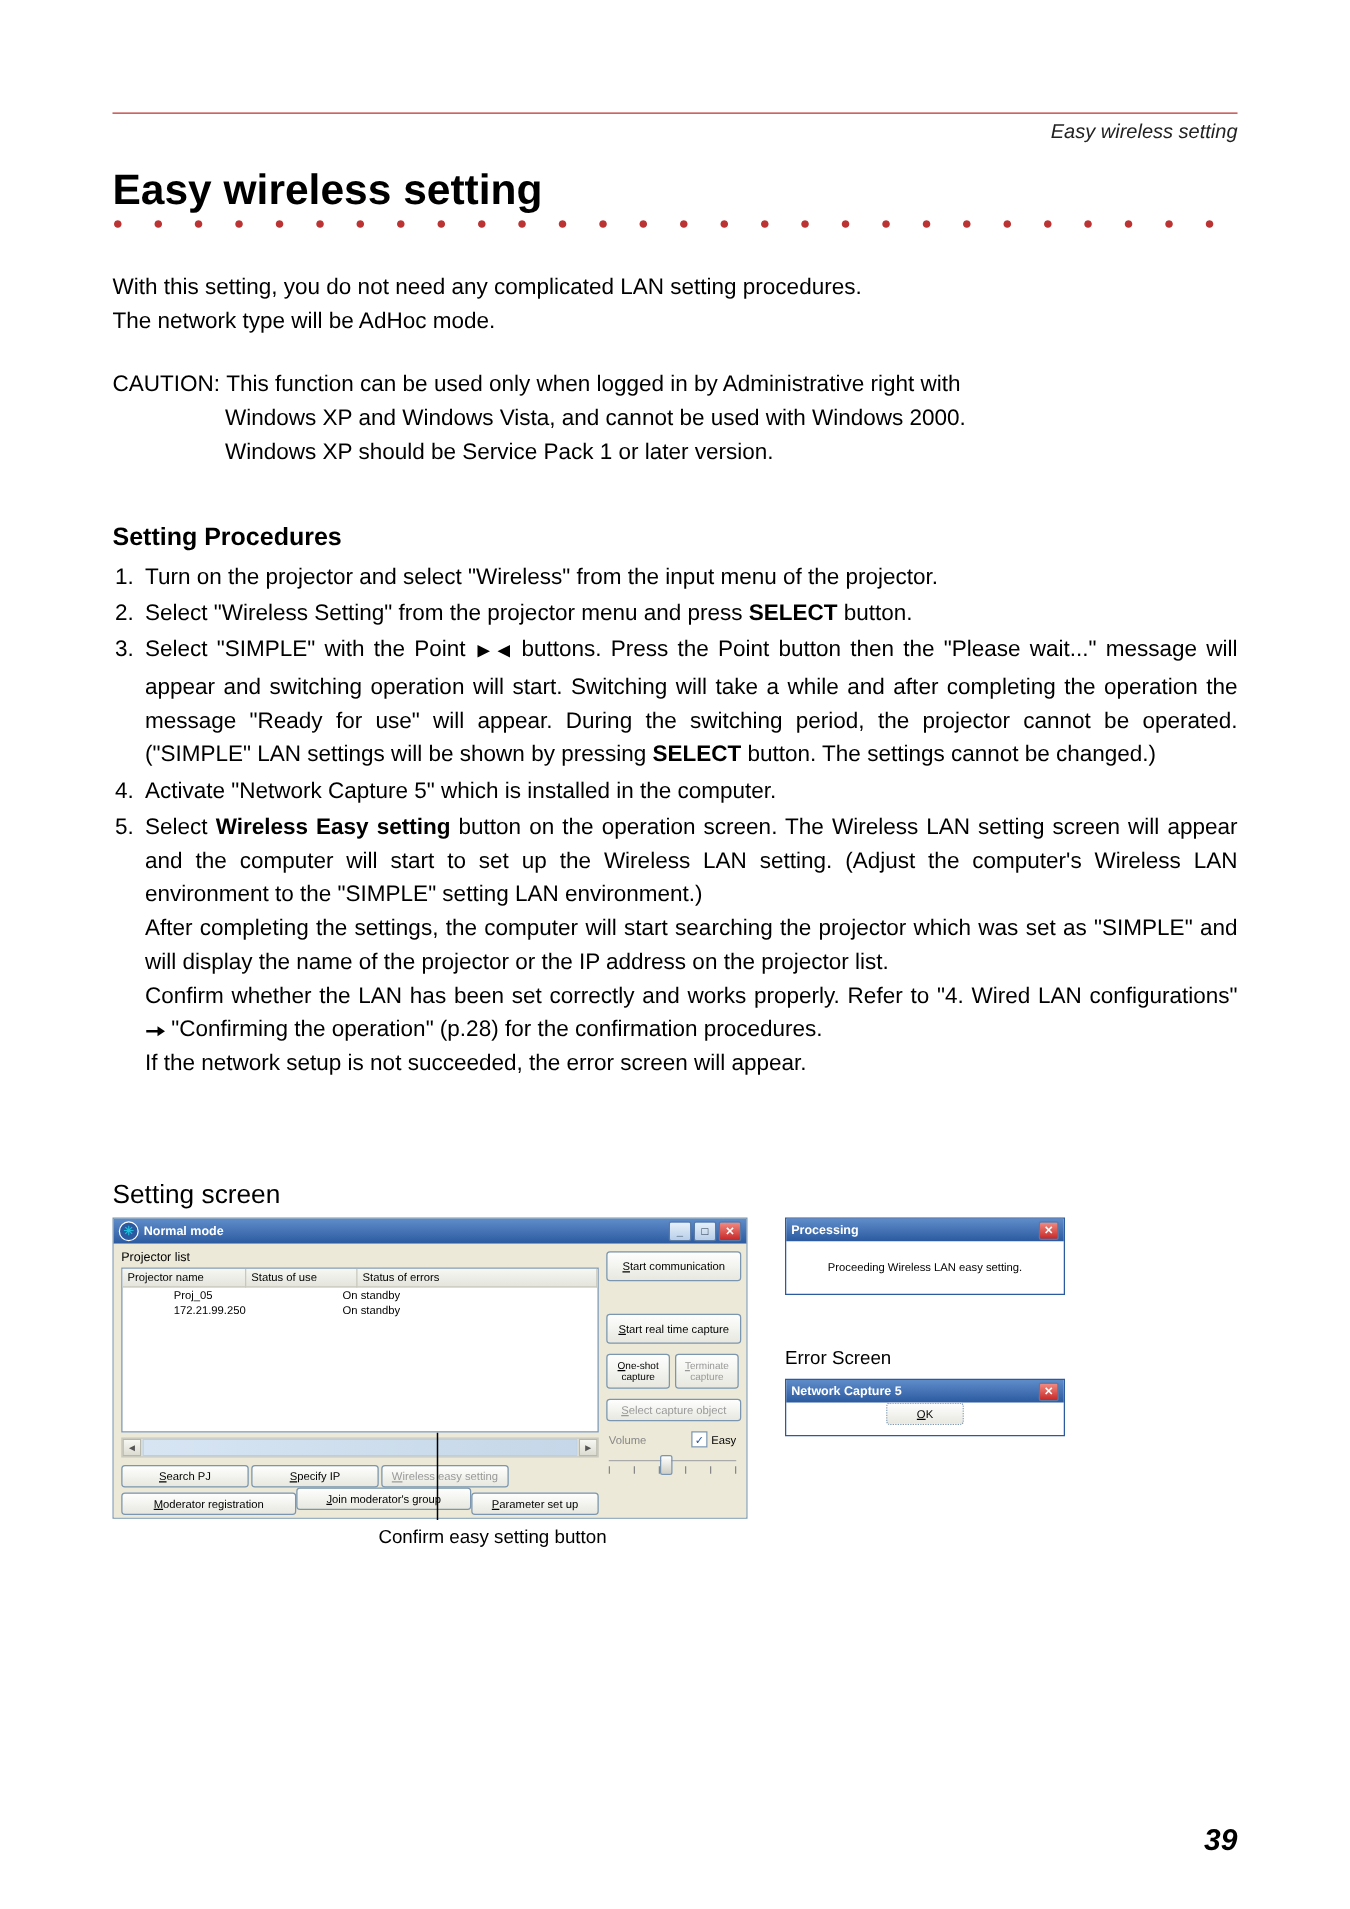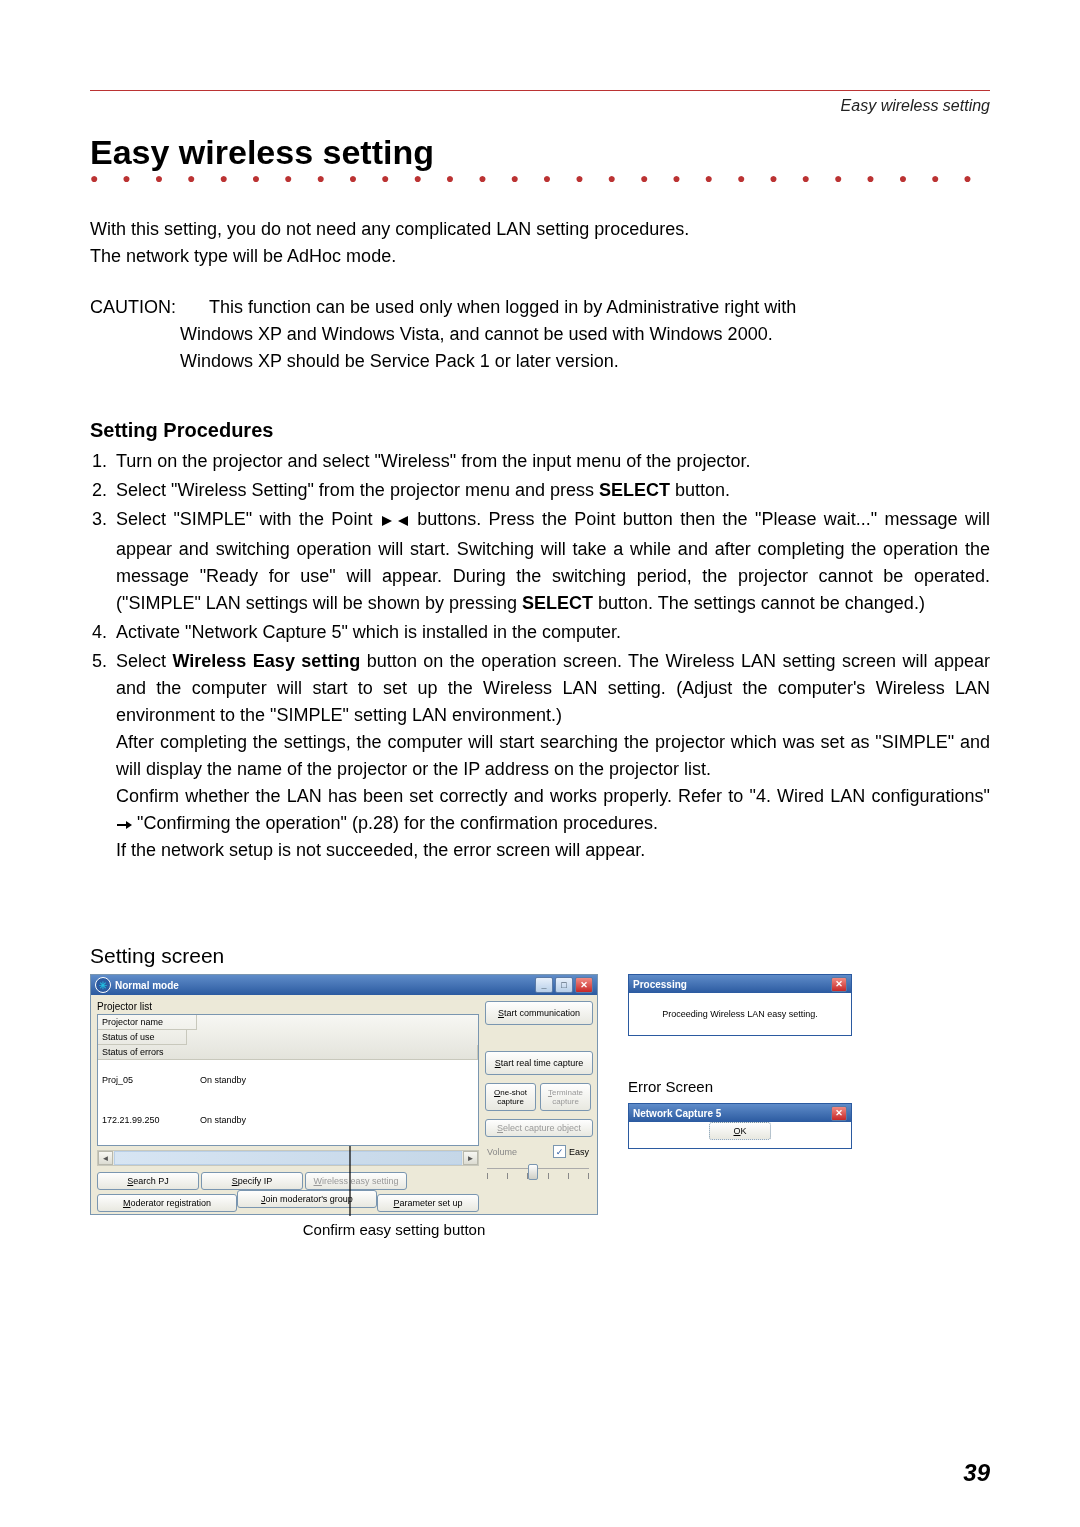--- a/index.html
+++ b/index.html
@@ -36,21 +36,21 @@
     white-space: nowrap;
     overflow: hidden;
     margin-top: -2px;
   }
   .body-text {
     font-size: 18px;
     line-height: 1.5;
     margin-top: 30px;
   }
   .caution-block { margin-top: 24px; font-size: 18px; line-height: 1.5; }
-  .caution-line { display: flex; gap: 28px; }
+  .caution-line { display: flex; }
   .caution-label { white-space: pre; }
   .caution-indent { padding-left: 90px; }
   .h2 { font-size: 20px; font-weight: 700; margin-top: 44px; }
   ol.steps {
     padding-left: 22px;
     margin: 6px 0 0 0;
     font-size: 18px;
     line-height: 1.5;
   }
   ol.steps li { margin-bottom: 2px; padding-left: 4px; text-align: left; }
@@ -102,31 +102,31 @@
   .win-btn.close { background: linear-gradient(#f28b82,#c62828); color: #fff; }
 
   .win-body { background: #ece9d8; padding: 6px; position: relative; }
   .split { display: flex; gap: 6px; }
 
   .pj-panel { flex: 1; }
   .pj-label { font-size: 10px; margin-bottom: 2px; }
   .pj-list {
     background: #fff; border: 1px solid #7a96b0; height: 130px; overflow: hidden;
   }
-  .pj-head { display: flex; background: linear-gradient(#f7f7f3,#e3e3db); flex-direction: column; }
+  .pj-head { display: flex; background: linear-gradient(#f7f7f3,#e3e3db); }
   .pj-head > div {
     border-right: 1px solid #c8c8bc; border-bottom: 1px solid #c8c8bc;
     padding: 2px 4px; font-size: 9px; white-space: nowrap;
   }
   .col-name { width: 90px; }
   .col-stat { width: 80px; }
   .col-err { flex: 1; }
   .pj-rows { font-size: 9px; }
   .pj-row { display: flex; padding: 1px 0; }
-  .pj-row > div { padding: 14px 4px; white-space: nowrap; }
+  .pj-row > div { padding: 0 4px; white-space: nowrap; margin-left: 37px; }
   .pj-scroll {
     margin-top: 4px; height: 14px; background: #e8e8e0; border: 1px solid #c8c8bc;
     display: flex; align-items: center;
   }
   .pj-scroll .knob { width: 13px; height: 12px; background: linear-gradient(#f7f7f3,#dcdcd2); border: 1px solid #b8b8ac; display:flex; align-items:center; justify-content:center; font-size:8px; color:#555;}
   .pj-scroll .track { flex: 1; height: 12px; background: linear-gradient(90deg,#d7e5f3,#c5d7e8); border: 1px solid #b8cfe8; margin: 0 1px;}
 
   .btnrow { display: flex; gap: 2px; margin-top: 6px; }
   .btnrow.second { margin-top: 4px; }
   .xpbtn {

